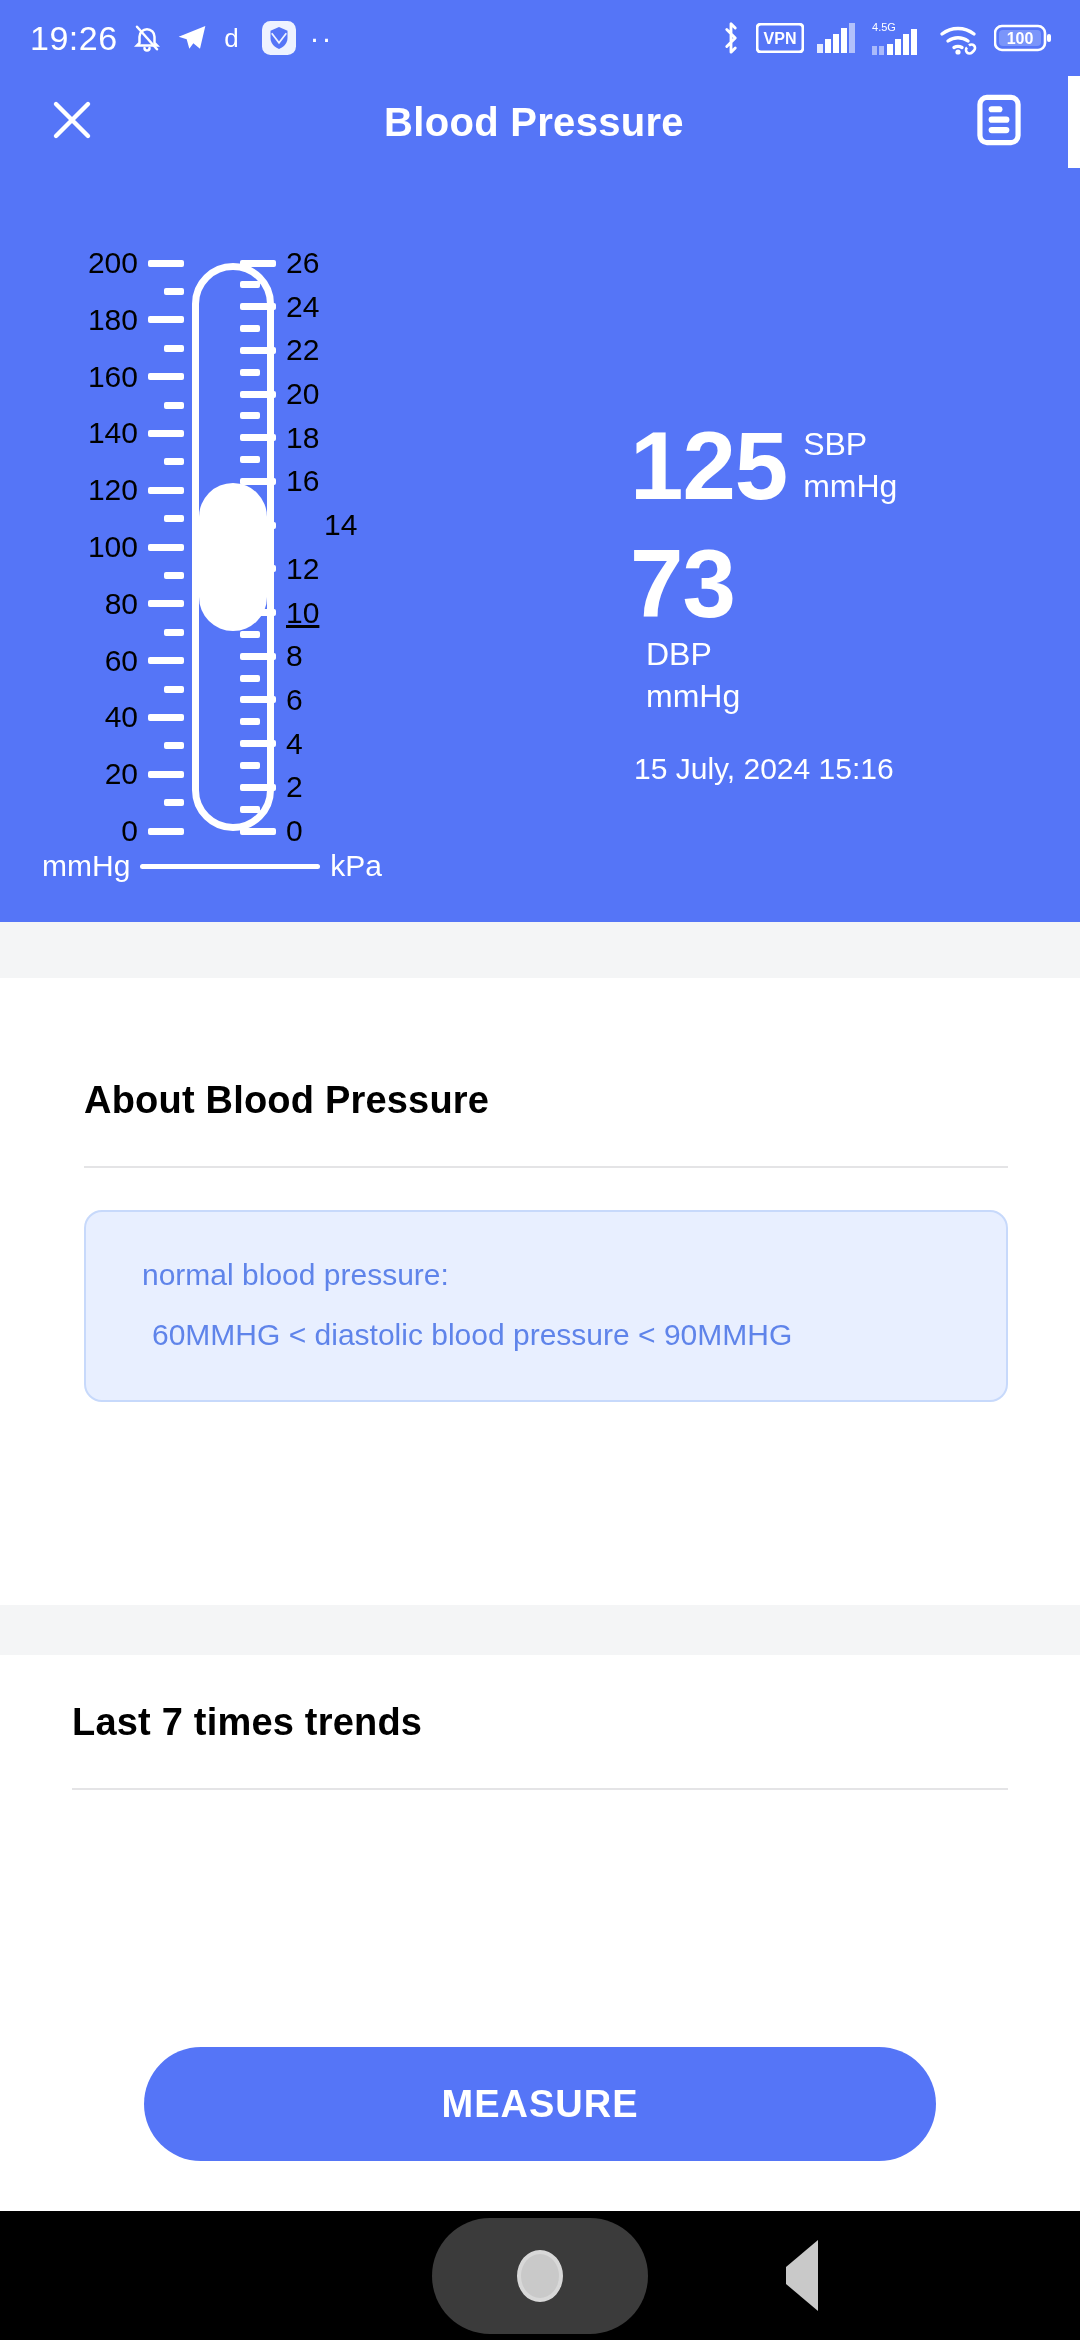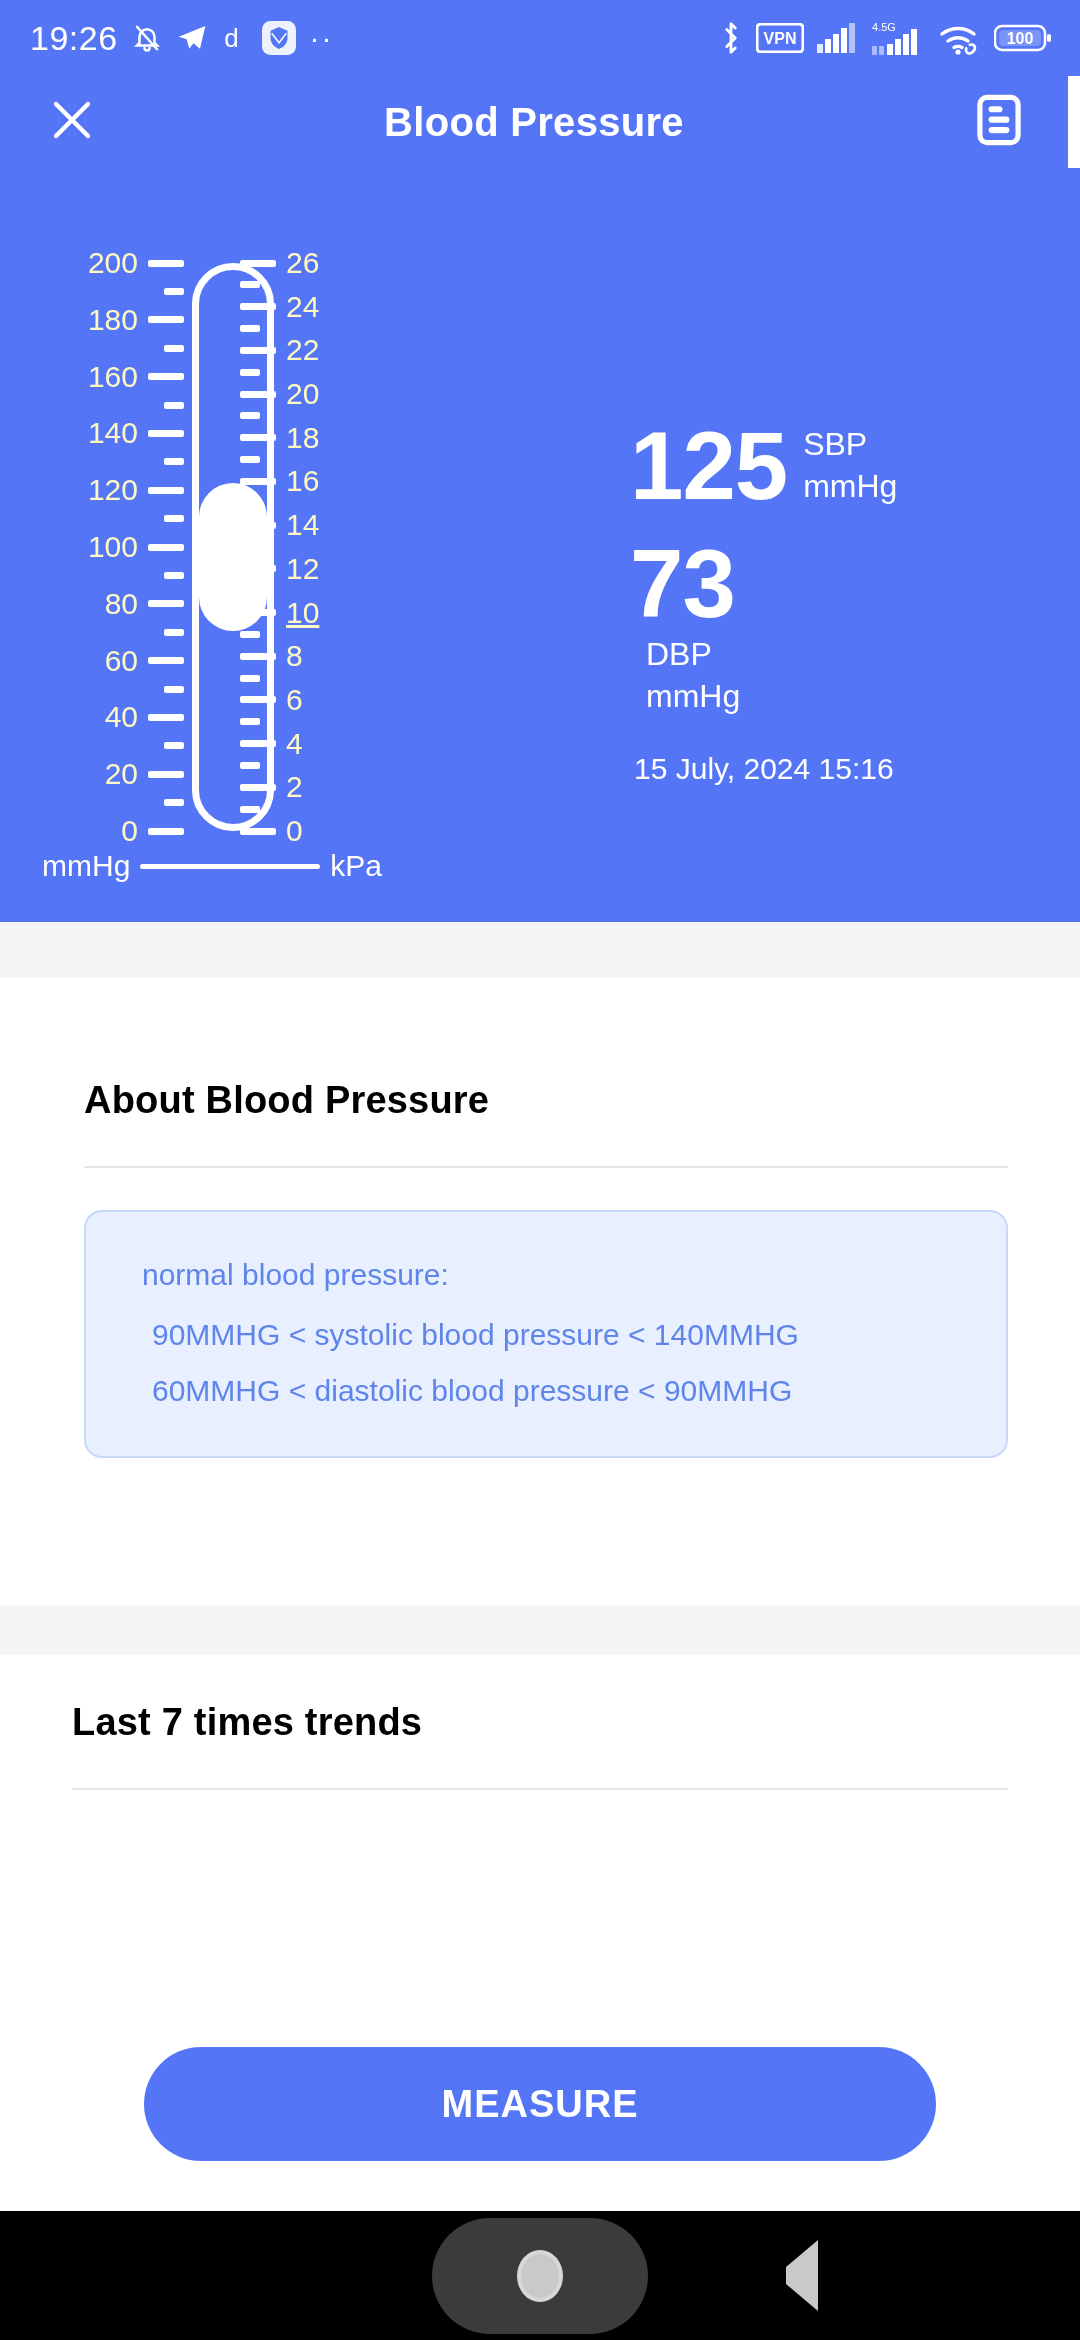--- a/index.html
+++ b/index.html
@@ -56,21 +56,21 @@
   .scale{ position:absolute; top:0; height:582px; width:146px; }
   .scale-l{ left:0; }
   .scale-r{ left:194px; }
 
   .tick{ position:absolute; background:#fff; height:7px; border-radius:2px; }
   .tick.major{ width:36px; }
   .tick.minor{ width:20px; }
   .scale-l .tick{ right:4px; }
   .scale-r .tick{ left:4px; }
 
-  .tlabel{ position:absolute; color:#fef9c3; font-size:30px; line-height:30px; white-space:nowrap; }
+  .tlabel{ position:absolute; color:#000000; font-size:30px; line-height:30px; white-space:nowrap; }
   .scale-l .tlabel{ right:50px; text-align:right; }
   .scale-r .tlabel{ left:50px; text-align:left; }
 
   .unit-row{
     position:absolute; left:0; top:590px; width:340px; height:40px;
     display:flex; align-items:center; justify-content:space-between;
   }
   .unit-row .u{ color:#fff; font-size:30px; }
   .unit-row .u-line{ flex:1; height:5px; background:#fff; margin:0 10px; border-radius:3px; }
 
@@ -316,21 +316,21 @@
         <div class="tick major" style="top: 396.731px;"></div>
         <div class="tlabel" style="top: 385.231px;">8</div>
         <div class="tick minor" style="top: 374.885px;"></div>
         <div class="tick major" style="top: 353.038px;"></div>
         <div class="tlabel" style="top: 341.538px; text-decoration: underline;">10</div>
         <div class="tick minor" style="top: 331.192px;"></div>
         <div class="tick major" style="top: 309.346px;"></div>
         <div class="tlabel" style="top: 297.846px;">12</div>
         <div class="tick minor" style="top: 287.5px;"></div>
         <div class="tick major" style="top: 265.654px;"></div>
-        <div class="tlabel" style="top: 254.154px;">14</div>
+        <div class="tlabel" style="top: 254.154px; margin-left: 38px;">14</div>
         <div class="tick minor" style="top: 243.808px;"></div>
         <div class="tick major" style="top: 221.962px;"></div>
         <div class="tlabel" style="top: 210.462px;">16</div>
         <div class="tick minor" style="top: 200.115px;"></div>
         <div class="tick major" style="top: 178.269px;"></div>
         <div class="tlabel" style="top: 166.769px;">18</div>
         <div class="tick minor" style="top: 156.423px;"></div>
         <div class="tick major" style="top: 134.577px;"></div>
         <div class="tlabel" style="top: 123.077px;">20</div>
         <div class="tick minor" style="top: 112.731px;"></div>
@@ -373,21 +373,20 @@
 </div>
 
 <div class="spacer" style="top:922px; height:56px;"></div>
 
 <div class="section" style="top:1033px; height:627px;padding-left:12px;">
   <div class="sec-title">About Blood Pressure</div>
   <div class="sec-rule"></div>
 
   <div class="info-card">
     <div class="ic-sub">normal blood pressure:</div>
-    <div class="ic-line">90MMHG &lt; systolic blood pressure &lt; 140MMHG</div>
     <div class="ic-line">60MMHG &lt; diastolic blood pressure &lt; 90MMHG</div>
   </div>
 </div>
 
 <div class="spacer" style="top:1605px; height:50px;"></div>
 
 <div class="section" style="top:1655px; height:392px;">
   <div class="sec-title">Last 7 times trends</div>
   <div class="sec-rule"></div>
   <div style="height:200px;"></div>

